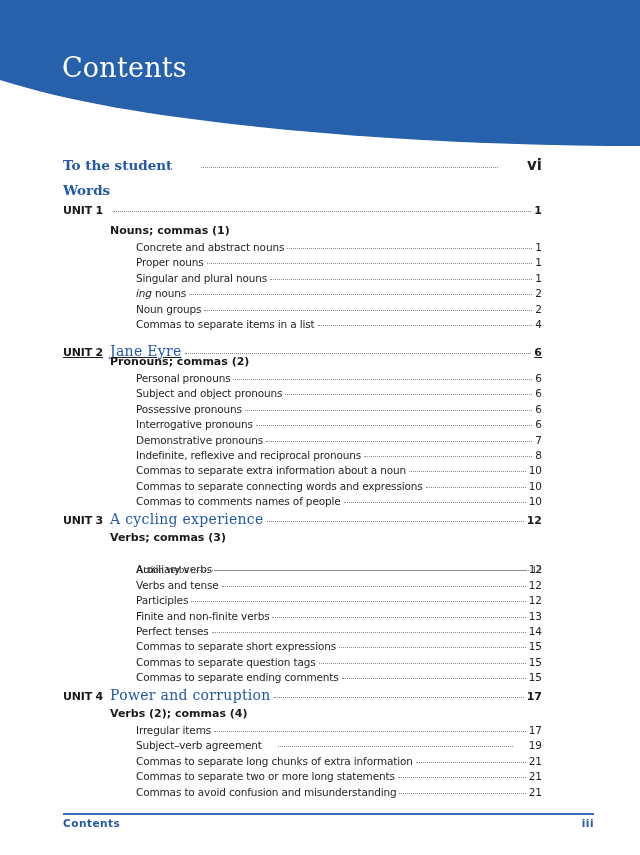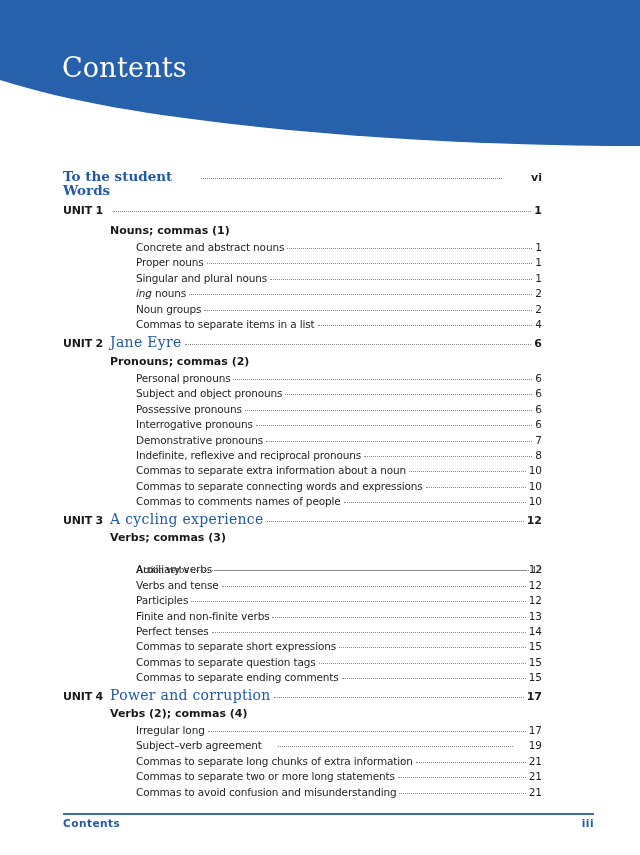--- a/index.html
+++ b/index.html
@@ -21,26 +21,26 @@
   .toc { position: absolute; left: 63px; top: 0; width: 479px; }
   .row {
     position: absolute; left: 0; width: 479px;
     display: flex; align-items: baseline; white-space: nowrap;
   }
   .dots {
     flex: 1; border-bottom: 1px dotted #8a8a8a;
     margin: 0 3px 0 3px; height: 0; position: relative; top: -2px;
   }
   .pg { text-align: right; }
-  .front { top: 168px; gap: 26px; }
+  .front { top: 156px; gap: 26px; }
   .front .t {
     font-family: "DejaVu Serif", serif; font-weight: bold;
     font-size: 13.5px; color: #2158a8;
   }
-  .front .pg { font-size: 11px; font-weight: bold; color: #222; }
+  .front .pg { font-size: 15px; font-weight: bold; color: #222; }
   .section-head {
     position: absolute; left: 0; top: 182px;
     font-family: "DejaVu Serif", serif; font-weight: bold;
     font-size: 13.5px; color: #2158a8;
   }
   .unit-label {
     width: 47px; font-weight: bold; font-size: 11px; color: #1a1a1a;
     letter-spacing: -0.2px;
   }
   .unit-title {
@@ -114,21 +114,21 @@
     <div class="row item" style="top: 302.6px;">
       <span class="t">Noun groups</span>
       <span class="dots"></span>
       <span class="pg">2</span>
     </div>
     <div class="row item" style="top: 318px;">
       <span class="t">Commas to separate items in a list</span>
       <span class="dots"></span>
       <span class="pg">4</span>
     </div>
-    <div class="row unit-row" style="top: 334px;">
+    <div class="row unit-row" style="top: 343px; text-decoration: underline;">
       <span class="unit-label">UNIT 2</span>
       <span class="unit-title">Jane Eyre</span>
       <span class="dots"></span>
       <span class="pg">6</span>
     </div>
     <div class="sub-head" style="top: 355px;">Pronouns; commas (2)</div>
     <div class="row item" style="top: 372px;">
       <span class="t">Personal pronouns</span>
       <span class="dots"></span>
       <span class="pg">6</span>
@@ -226,21 +226,21 @@
       <span class="pg">15</span>
     </div>
     <div class="row unit-row" style="top: 687px;">
       <span class="unit-label">UNIT 4</span>
       <span class="unit-title">Power and corruption</span>
       <span class="dots"></span>
       <span class="pg">17</span>
     </div>
     <div class="sub-head" style="top: 707px;">Verbs (2); commas (4)</div>
     <div class="row item" style="top: 724px;">
-      <span class="t">Irregular long</span>
+      <span class="t">Irregular items</span>
       <span class="dots"></span>
       <span class="pg">17</span>
     </div>
     <div class="row item" style="top: 739.4px; gap: 13px;">
       <span class="t">Subject–verb agreement</span>
       <span class="dots"></span>
       <span class="pg">19</span>
     </div>
     <div class="row item" style="top: 754.8px;">
       <span class="t">Commas to separate long chunks of extra information</span>

